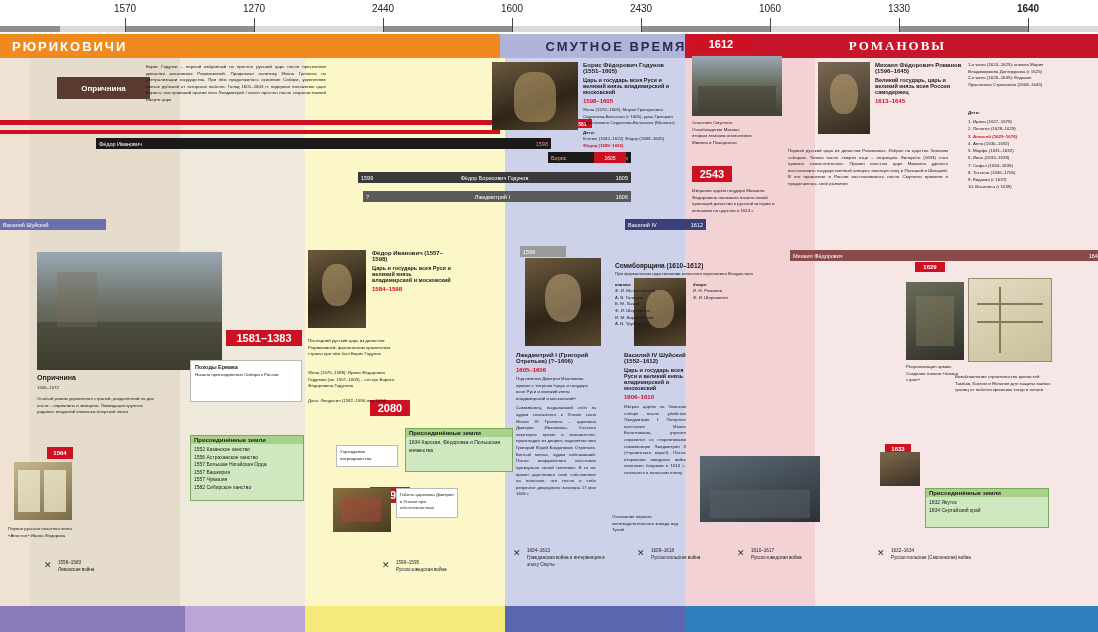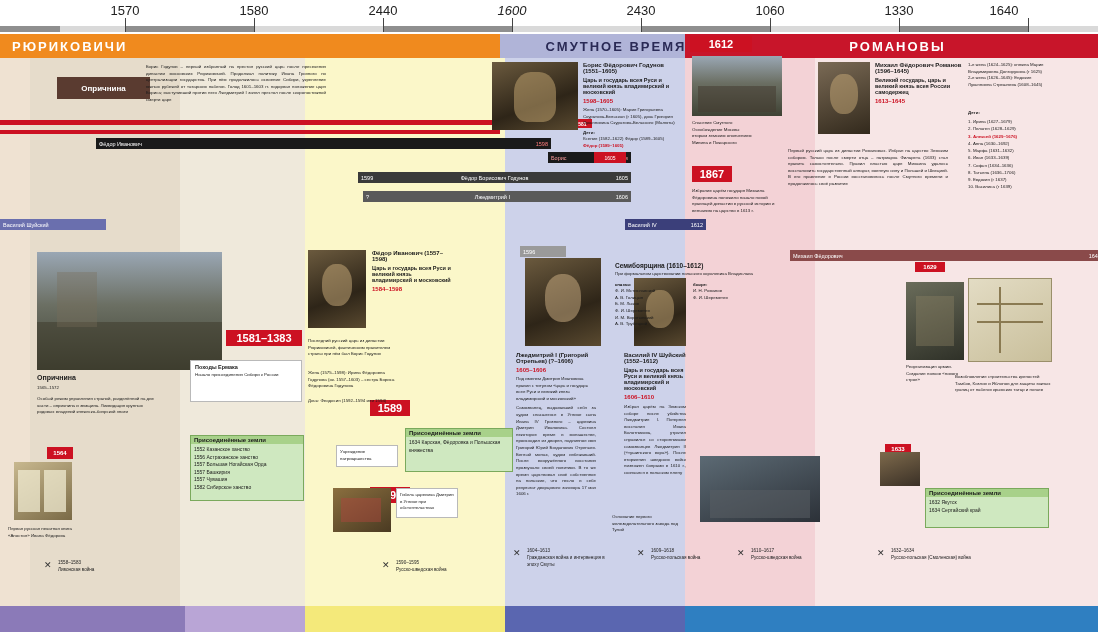--- a/index.html
+++ b/index.html
@@ -2,29 +2,29 @@
 <html><head>
 <meta charset="utf-8">
 <style>
   html,body{margin:0;padding:0;background:#ffffff;}
   body{width:1098px;height:632px;position:relative;overflow:hidden;
        font-family:"Liberation Sans", sans-serif;font-size:5px;color:#1a1a1a;}
   .abs{position:absolute;}
   
   #ruler{position:absolute;left:0;top:0;width:1098px;height:34px;background:#fff;}
   #ruler .tick{position:absolute;top:18px;width:1px;height:14px;background:#444;}
-  #ruler .lbl{position:absolute;top:3px;font-size:13px;color:#222;transform:translateX(-50%);}
+  #ruler .lbl{position:absolute;top:3px;font-size:10px;color:#222;transform:translateX(-50%);}
   #ruler .band{position:absolute;top:26px;height:6px;}
   
   .erabar{position:absolute;height:24px;color:#fff;font-size:13px;font-weight:bold;
           letter-spacing:2px;display:flex;align-items:center;}
   .erabar span{padding-left:12px;}
   .era-ryu{background:#f08a1e;}
   .era-smuta{background:#b0b4d8;color:#2a2a55;justify-content:center;}
-  .era-rom{background:#c8152a;justify-content:center;}
+  .era-rom{background:#c8152a;justify-content:center;font-family:Liberation Serif, serif;}
   
   .colbg{position:absolute;top:34px;height:598px;}
   
   .card{position:absolute;background:#fff;border:1px solid #b9b9b9;overflow:hidden;}
   .ttl{font-weight:bold;}
   .red{color:#cc1122;}
   .redbox{position:absolute;background:#cc1122;color:#fff;font-weight:bold;
           display:flex;align-items:center;justify-content:center;font-size:11px;}
   .greenbox{position:absolute;background:#cfe8c0;border:1px solid #7aa95c;}
   .greenbox .gh{background:#a8d18a;font-weight:bold;font-size:6px;padding:1px 3px;}
@@ -53,33 +53,33 @@
 <div id="ruler">
   <div class="band" style="left:0;width:1098px;background:#d9d9d9;"></div>
   <div class="band" style="left:0;width:60px;background:#8f8f8f;"></div>
   <div class="band" style="left:125px;width:129px;background:#8f8f8f;"></div>
   <div class="band" style="left:383px;width:129px;background:#8f8f8f;"></div>
   <div class="band" style="left:641px;width:129px;background:#8f8f8f;"></div>
   <div class="band" style="left:899px;width:129px;background:#8f8f8f;"></div>
   <div class="tick" style="left:125px;"></div>
     <div class="lbl" style="left:125px;">1570</div>
   <div class="tick" style="left:254px;"></div>
-    <div class="lbl" style="left:254px;">1580</div>
+    <div class="lbl" style="left:254px;">1270</div>
   <div class="tick" style="left:383px;"></div>
     <div class="lbl" style="left:383px;">2440</div>
   <div class="tick" style="left:512px;"></div>
-    <div class="lbl" style="left:512px;font-style:italic;">1600</div>
+    <div class="lbl" style="left:512px;">1600</div>
   <div class="tick" style="left:641px;"></div>
     <div class="lbl" style="left:641px;">2430</div>
   <div class="tick" style="left:770px;"></div>
     <div class="lbl" style="left:770px;">1060</div>
   <div class="tick" style="left:899px;"></div>
     <div class="lbl" style="left:899px;">1330</div>
   <div class="tick" style="left:1028px;"></div>
-    <div class="lbl" style="left:1004px;">1640</div>
+    <div class="lbl" style="left:1028px;font-weight:bold;">1640</div>
 </div>
 
 <div class="colbg" style="left:0;width:30px;background:#efe2d2;"></div>
 <div class="colbg" style="left:30px;width:150px;background:#e6dccb;"></div>
 <div class="colbg" style="left:180px;width:125px;background:#efe9db;"></div>
 <div class="colbg" style="left:305px;width:200px;background:#fbf7c9;"></div>
 <div class="colbg" style="left:505px;width:180px;background:#cdd2ea;"></div>
 <div class="colbg" style="left:685px;width:130px;background:#f3d2d6;"></div>
 <div class="colbg" style="left:815px;width:283px;background:#f7e6e6;"></div>
 
@@ -99,27 +99,27 @@
   <span>РОМАНОВЫ</span>
 </div>
 
 <div class="abs" style="left:0;top:120px;width:500px;height:5px;background:#cc1122;"></div>
 <div class="abs" style="left:0;top:130px;width:500px;height:4px;background:#cc1122;"></div>
 
 <div class="redbox" style="left:690px;top:36px;width:62px;height:16px;">
     <span>1612</span>
   </div>
 <div class="redbox" style="left:692px;top:166px;width:40px;height:16px;">
-    <span>1867</span>
+    <span>2543</span>
   </div>
 <div class="redbox" style="left:226px;top:330px;width:76px;height:16px;">
     <span>1581–1383</span>
   </div>
 <div class="redbox" style="left:370px;top:400px;width:40px;height:16px;">
-    <span>1589</span>
+    <span>2080</span>
   </div>
 <div class="redbox" style="left:370px;top:487px;width:40px;height:16px;">
     <span>1591</span>
   </div>
 <div class="redbox" style="left:47px;top:447px;width:26px;height:12px;font-size:6px;">
     <span>1564</span>
   </div>
 <div class="redbox" style="left:915px;top:262px;width:30px;height:10px;font-size:6px;">
     <span>1629</span>
   </div>

